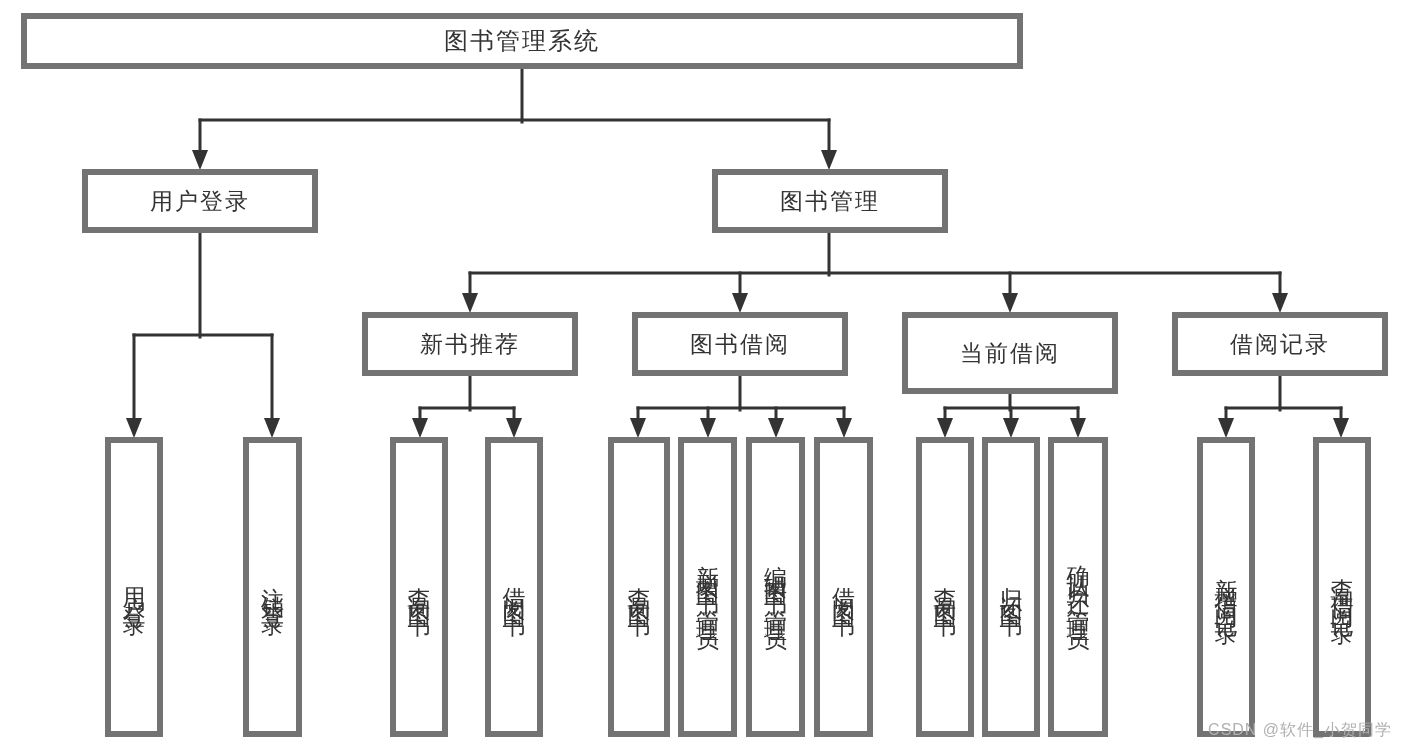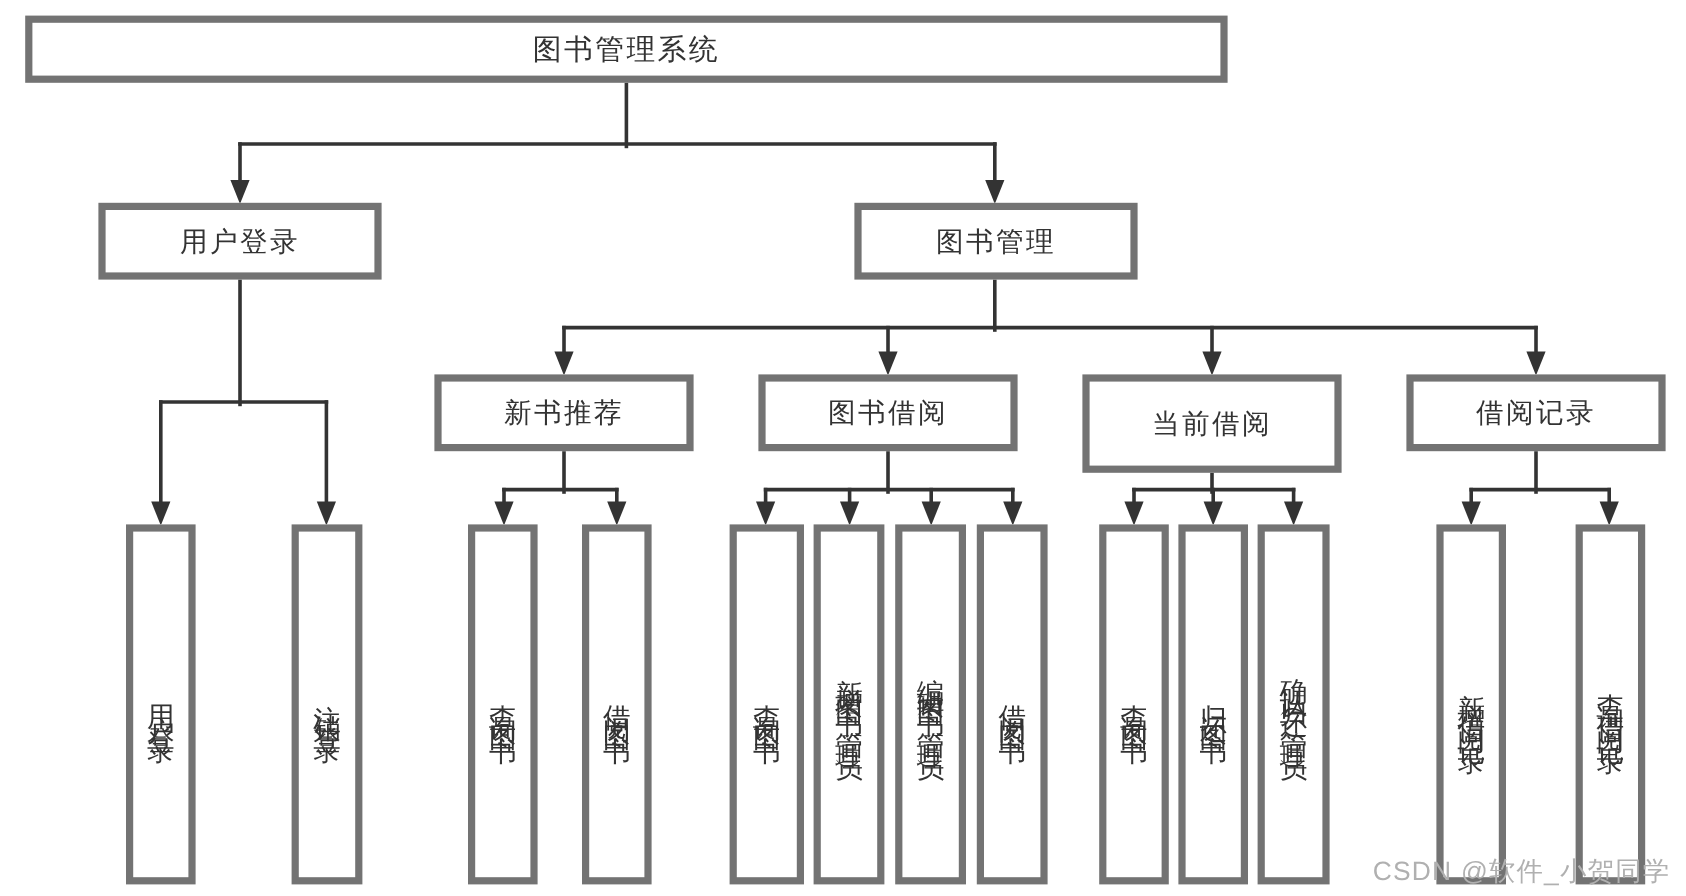--- a/index.html
+++ b/index.html
@@ -28,21 +28,21 @@
   .node.root{font-size:24px;}
   .node.v{
     writing-mode:vertical-rl;
     font-size:23px;
     letter-spacing:9px;
     line-height:1;
   }
   .watermark{
     position:absolute;
     right:13px;bottom:6px;
-    font-size:22px;
+    font-size:16px;
     letter-spacing:1px;
     color:#b0b0b0;
     z-index:2;
     white-space:nowrap;
   }
 </style>
 </head>
 <body>
 
 <div class="canvas">

